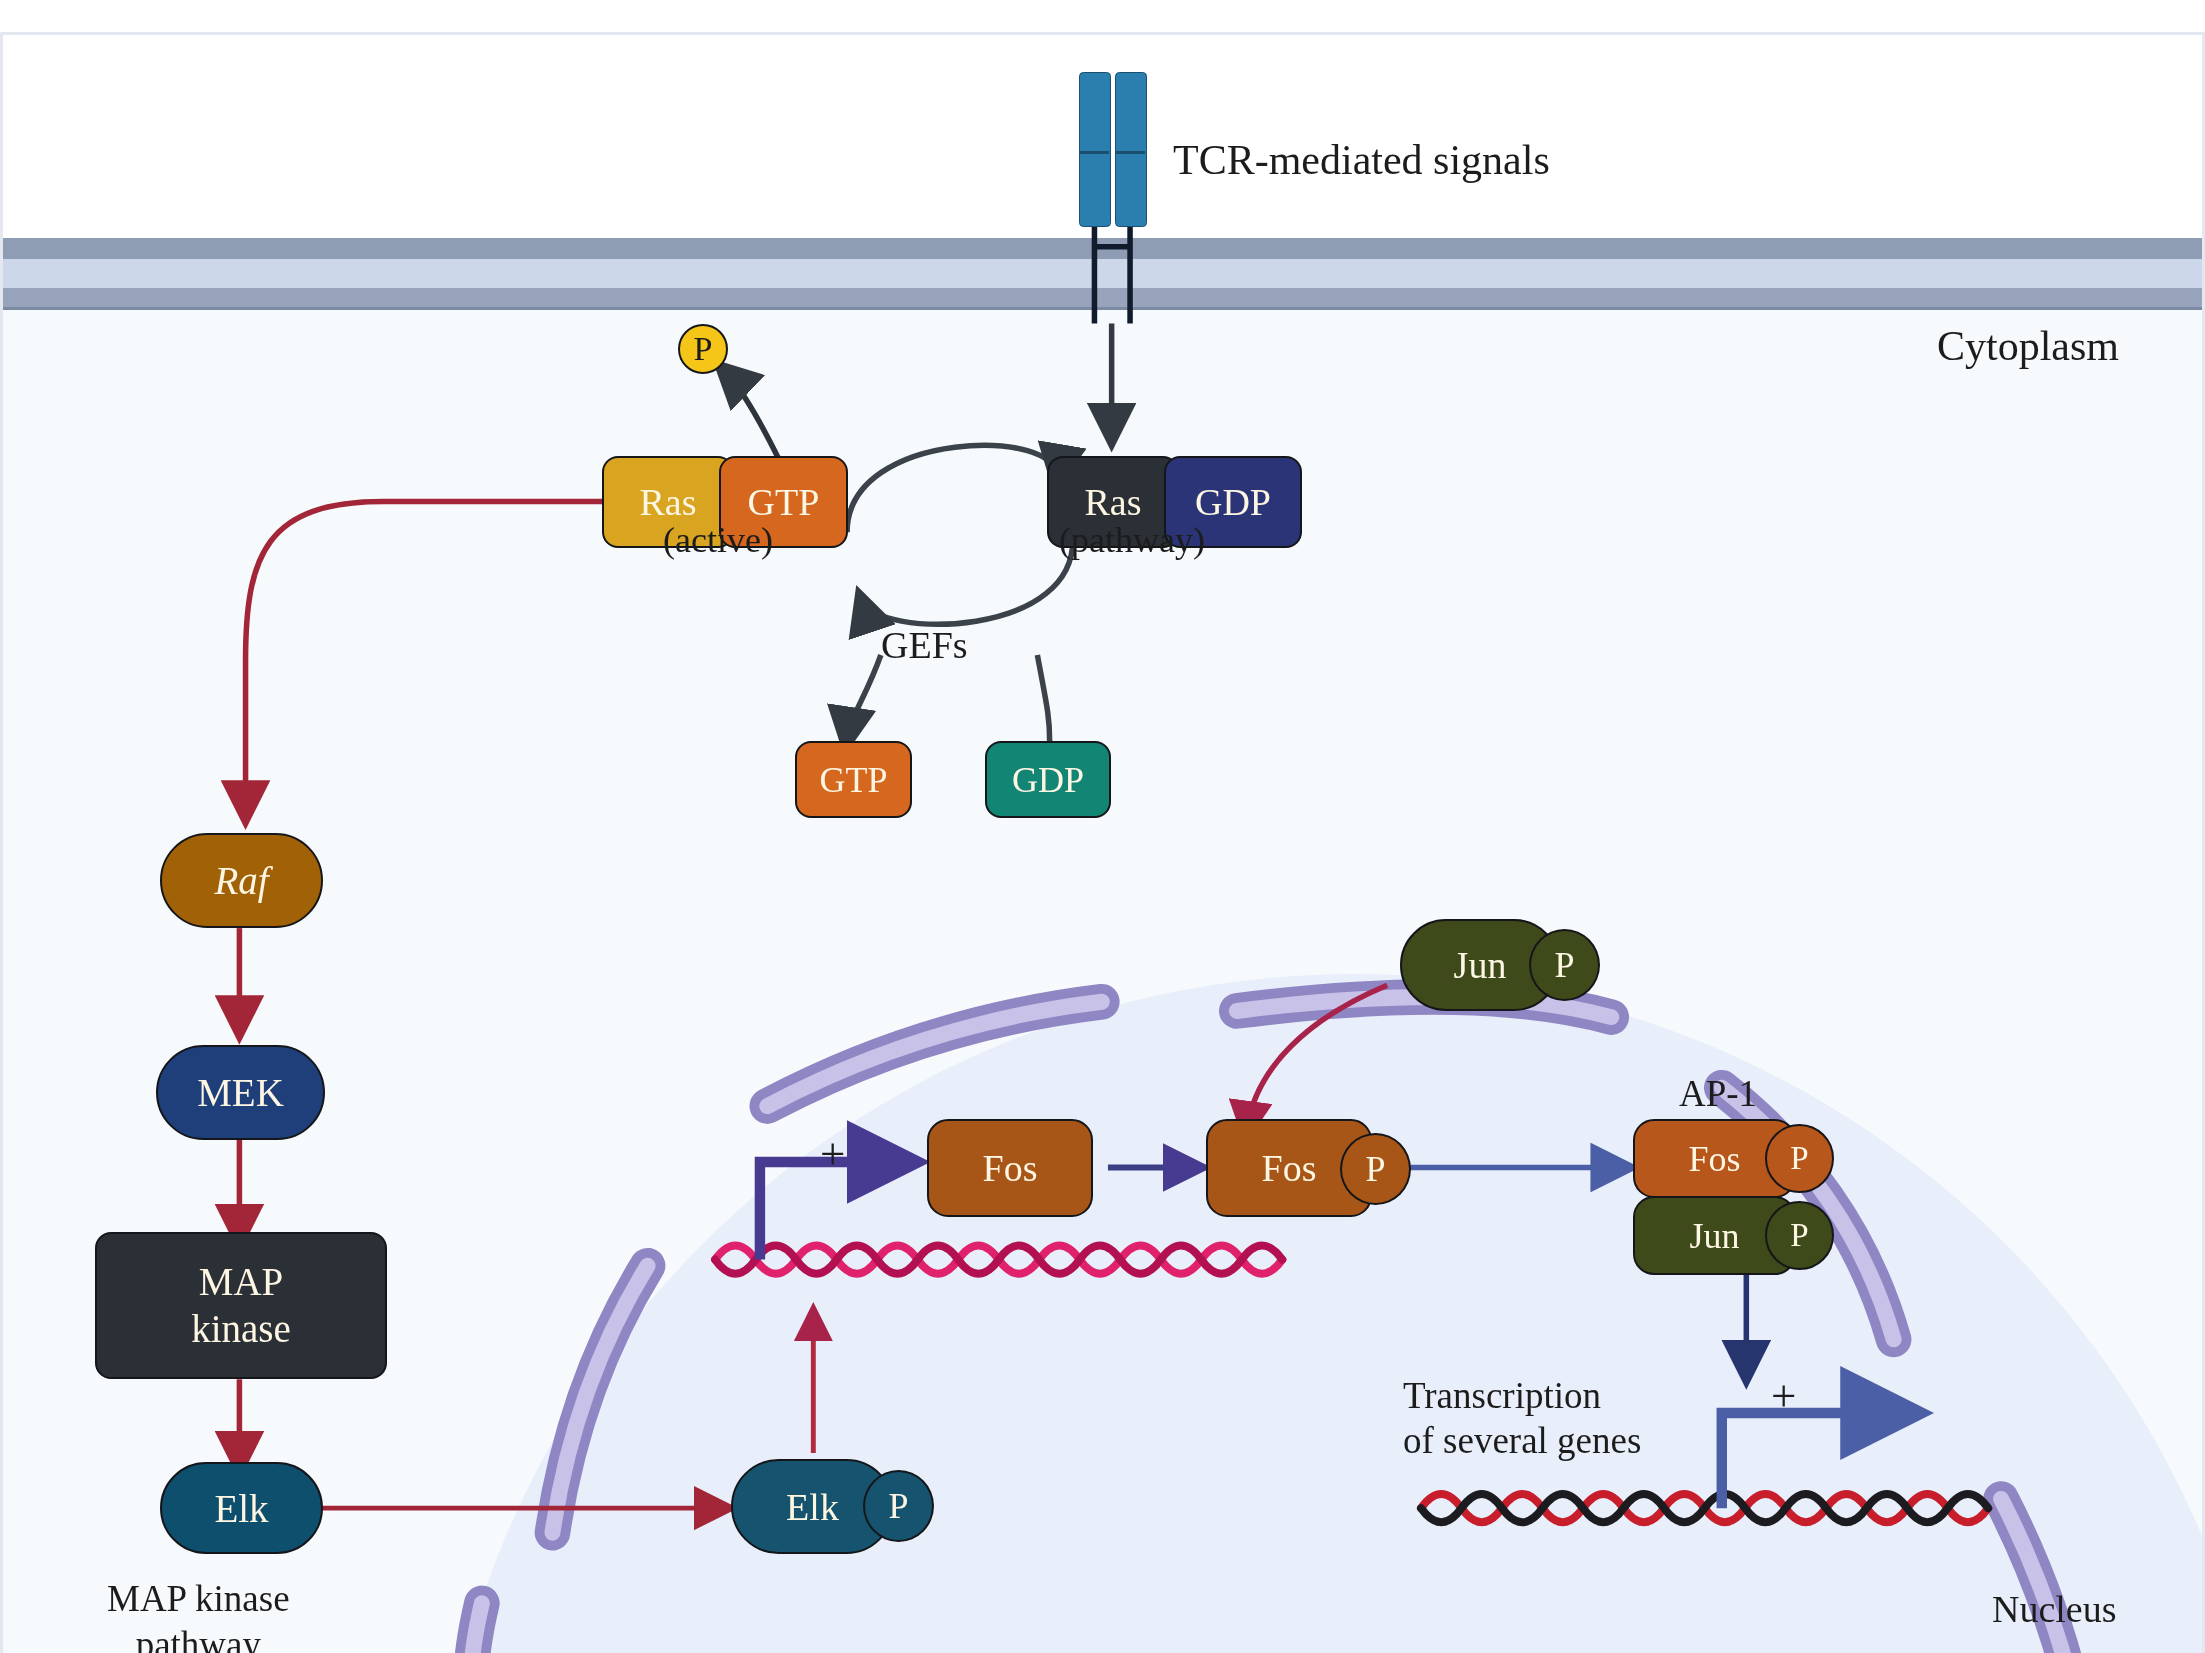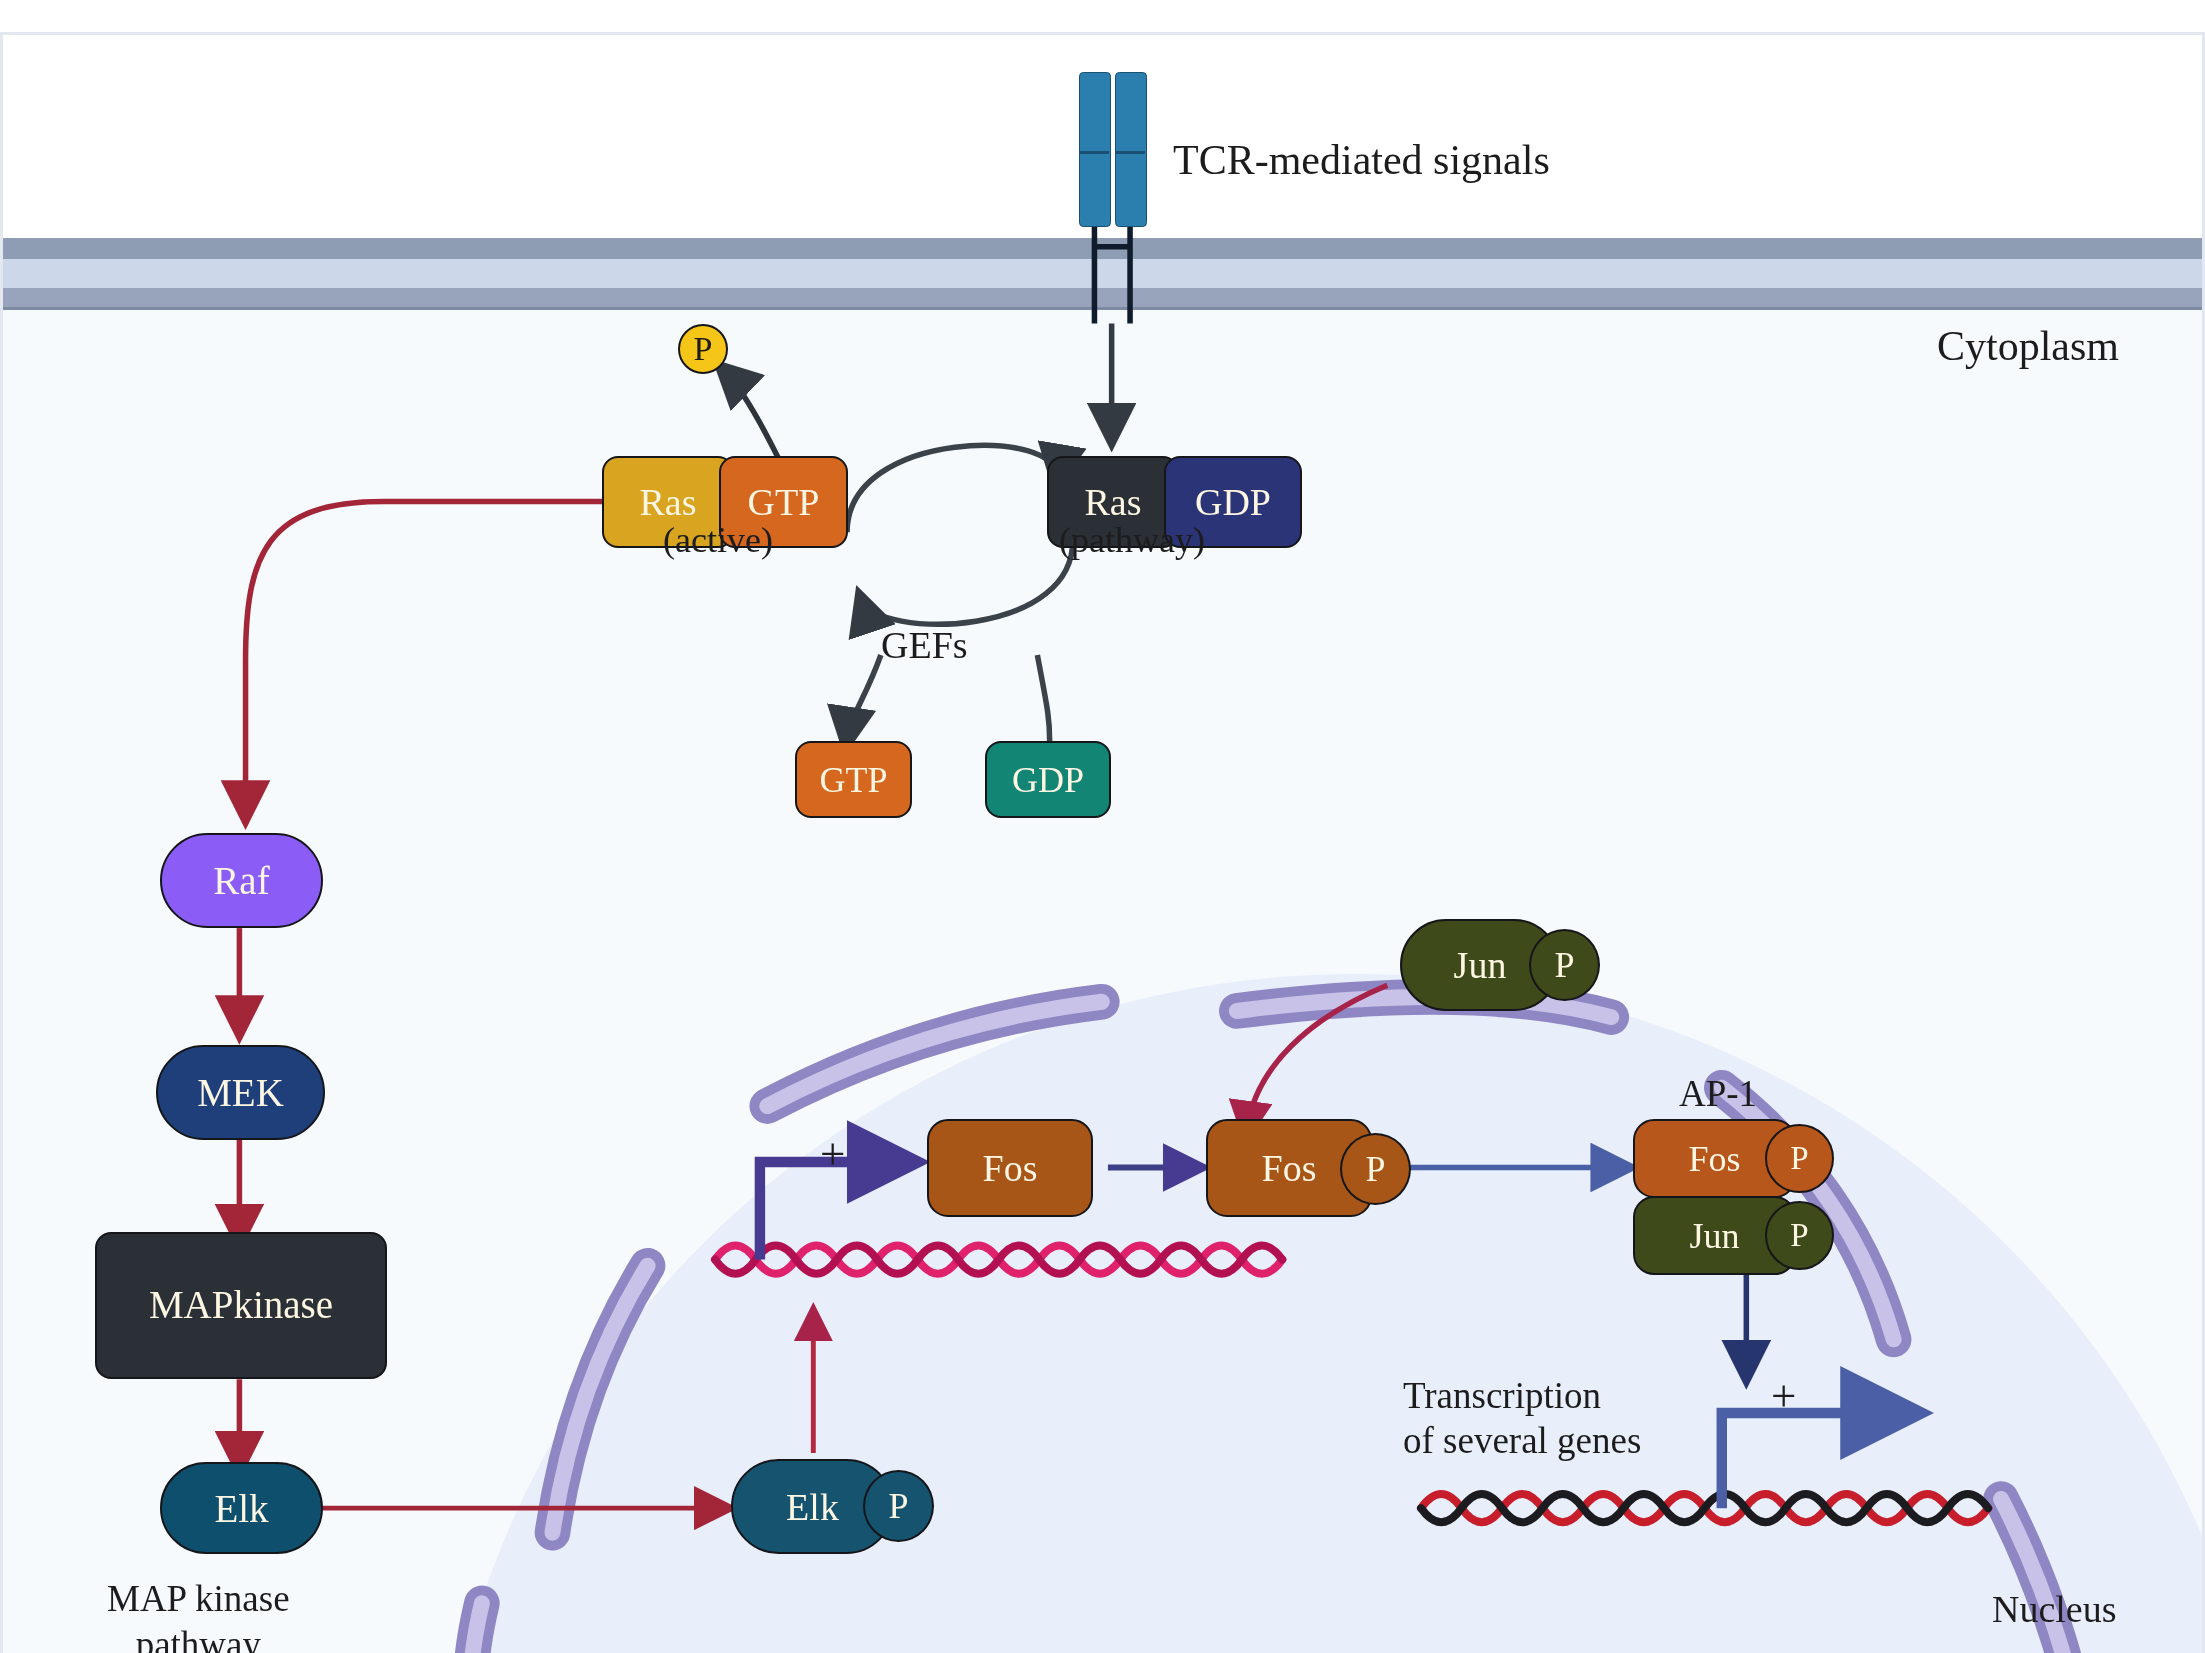--- a/index.html
+++ b/index.html
@@ -242,29 +242,29 @@
 
   <div class="abs label" id="label-gefs">GEFs</div>
 
   <div class="node rounded abs" style="left:792px;top:706px;width:117px;height:77px;background:#d5671f;font-size:36px;">
     <span>GTP</span>
   </div>
   <div class="node rounded abs" style="left:982px;top:706px;width:126px;height:77px;background:#128574;font-size:36px;">
     <span>GDP</span>
   </div>
 
-  <div class="node pill abs" style="left:157px;top:798px;width:163px;height:95px;background:#8b5cf6;font-size:39px;">
+  <div class="node pill abs" style="left:157px;top:798px;width:163px;height:95px;background:#a16207;font-size:39px;font-style:italic;">
     <span>Raf</span>
   </div>
 
   <div class="node pill abs" style="left:153px;top:1010px;width:169px;height:95px;background:#1e3f7a;font-size:39px;">
     <span>MEK</span>
   </div>
 
-  <div class="node rounded abs" style="left:92px;top:1197px;width:292px;height:147px;background:#2b2f36;flex-direction:row;font-size:39px;line-height:1.2;">
+  <div class="node rounded abs" style="left:92px;top:1197px;width:292px;height:147px;background:#2b2f36;flex-direction:column;font-size:39px;line-height:1.2;">
     <span>MAP</span>
     <span>kinase</span>
   </div>
 
   <div class="node pill abs" style="left:157px;top:1427px;width:163px;height:92px;background:#0f4f6e;font-size:39px;">
     <span>Elk</span>
   </div>
 
   <div class="abs label" id="label-mapk-path">
     <div>MAP kinase</div>

